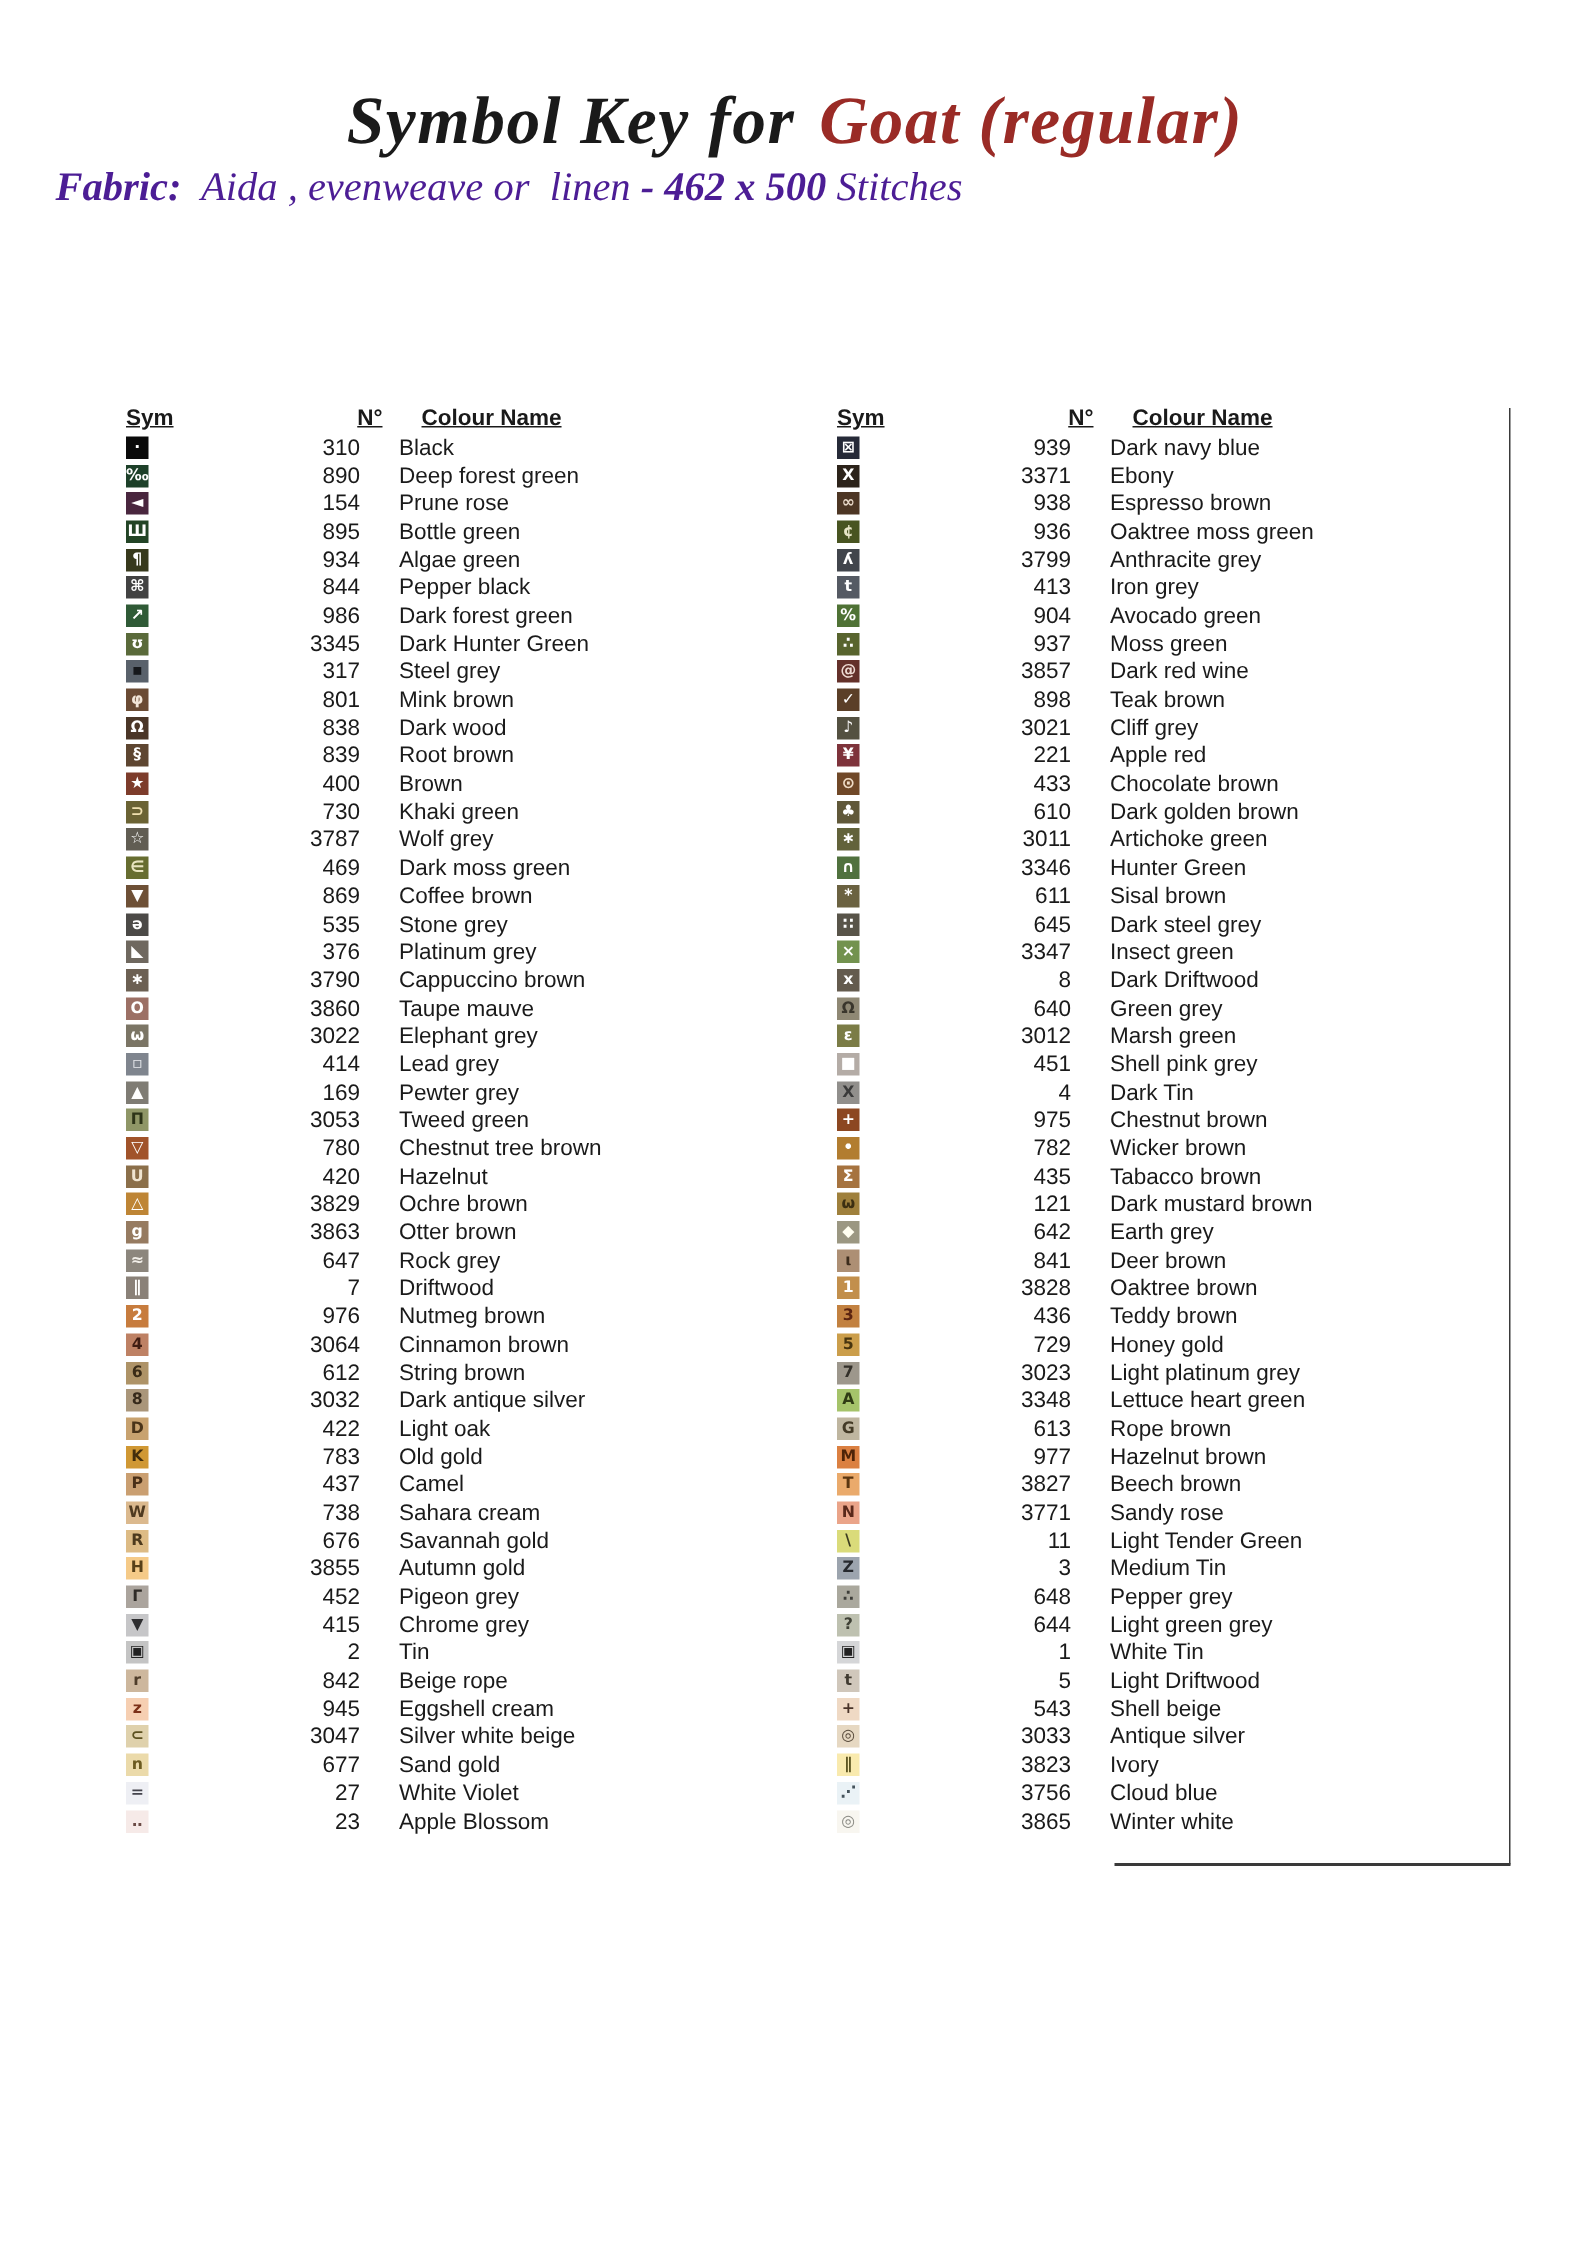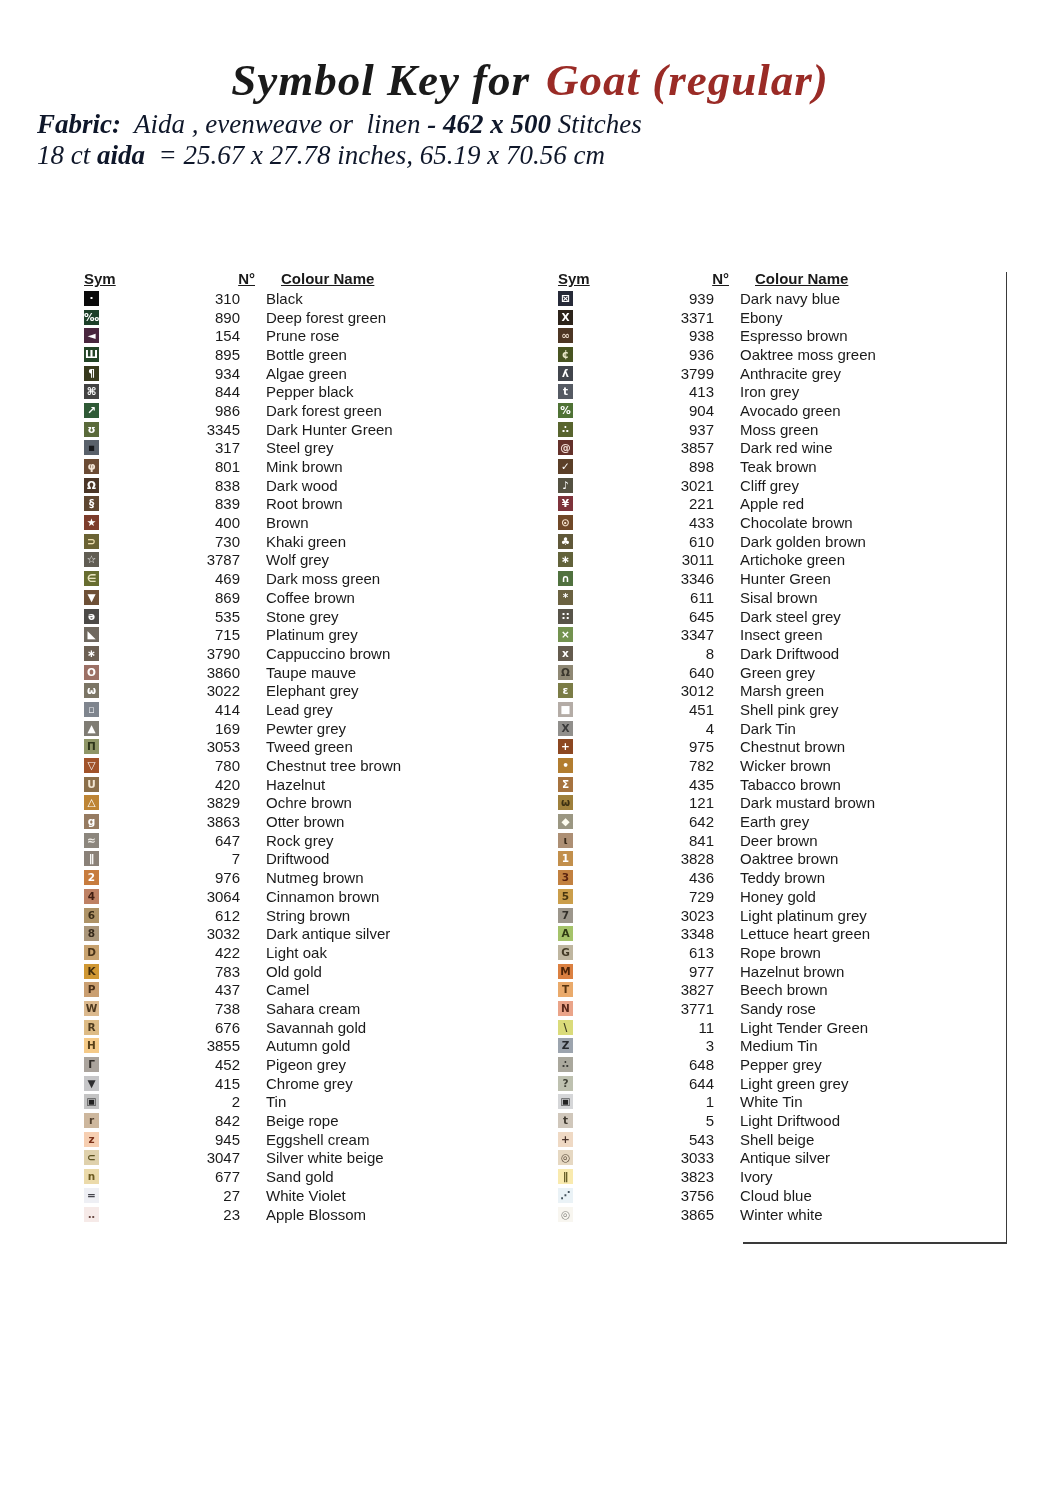--- a/index.html
+++ b/index.html
@@ -8,21 +8,21 @@
     font-family:"Liberation Sans",sans-serif;color:#1a1a1a;overflow:hidden;
   }
   #title{
     position:absolute;top:54px;left:0;width:1060px;text-align:center;
     font-family:"Liberation Serif",serif;font-style:italic;font-weight:700;
     font-size:45px;letter-spacing:1px;white-space:pre;
   }
   #title .subject{margin-left:16px;}
   #fabric{
     position:absolute;left:37px;top:109px;
-    font-family:"Liberation Serif",serif;font-style:italic;font-size:27px;color:#0f172a;
+    font-family:"Liberation Serif",serif;font-style:italic;font-size:27px;color:#4c1d95;
   }
   .fabric-line{height:31.4px;line-height:31.4px;white-space:pre;}
   .fabric-line .b{font-weight:700;}
   .key-table{position:absolute;top:270px;width:430px;}
   #table-left{left:84px;}
   #table-right{left:558px;}
   .hdr{position:relative;height:19px;font-weight:700;font-size:15px;}
   .hdr span{text-decoration:underline;}
   .h-sym{position:absolute;left:0;top:0;}
   .h-num{position:absolute;left:0;top:0;width:171px;text-align:right;}
@@ -39,21 +39,20 @@
   #right-border{position:absolute;left:1006px;top:272px;width:1px;height:971px;background:#3a3a3a;}
   #bottom-border{position:absolute;left:743px;top:1242px;width:264px;height:2px;background:#3a3a3a;}
 </style>
 </head>
 <body>
 
 <div id="title"><span class="prefix">Symbol Key for</span><span class="subject" style="color: rgb(154, 43, 38);">Goat (regular)</span></div>
 
 <div id="fabric">
     <div class="fabric-line"><span class="b">Fabric:</span><span>  Aida , evenweave or  linen </span><span class="b">- 462 x 500</span><span> Stitches</span></div>
-    <div class="fabric-line"><span>18 ct </span><span class="b">aida</span><span>  = 25.67 x 27.78 inches, 65.19 x 70.56 cm</span></div>
   </div>
 
 <div id="table-left" class="key-table">
   <div class="hdr">
     <span class="h-sym">Sym</span>
     <span class="h-num">N°</span>
     <span class="h-name">Colour Name</span>
   </div>
   <div class="rows">
       <div class="key-row">
@@ -141,21 +140,21 @@
         <div class="num">869</div>
         <div class="name">Coffee brown</div>
       </div>
       <div class="key-row">
         <div class="sym-box" style="background: rgb(76, 74, 71); color: rgb(255, 255, 255);">ə</div>
         <div class="num">535</div>
         <div class="name">Stone grey</div>
       </div>
       <div class="key-row">
         <div class="sym-box" style="background: rgb(111, 104, 95); color: rgb(255, 255, 255);">◣</div>
-        <div class="num">715</div>
+        <div class="num">376</div>
         <div class="name">Platinum grey</div>
       </div>
       <div class="key-row">
         <div class="sym-box" style="background: rgb(108, 96, 83); color: rgb(255, 255, 255);">∗</div>
         <div class="num">3790</div>
         <div class="name">Cappuccino brown</div>
       </div>
       <div class="key-row">
         <div class="sym-box" style="background: rgb(156, 112, 101); color: rgb(255, 255, 255);">O</div>
         <div class="num">3860</div>

